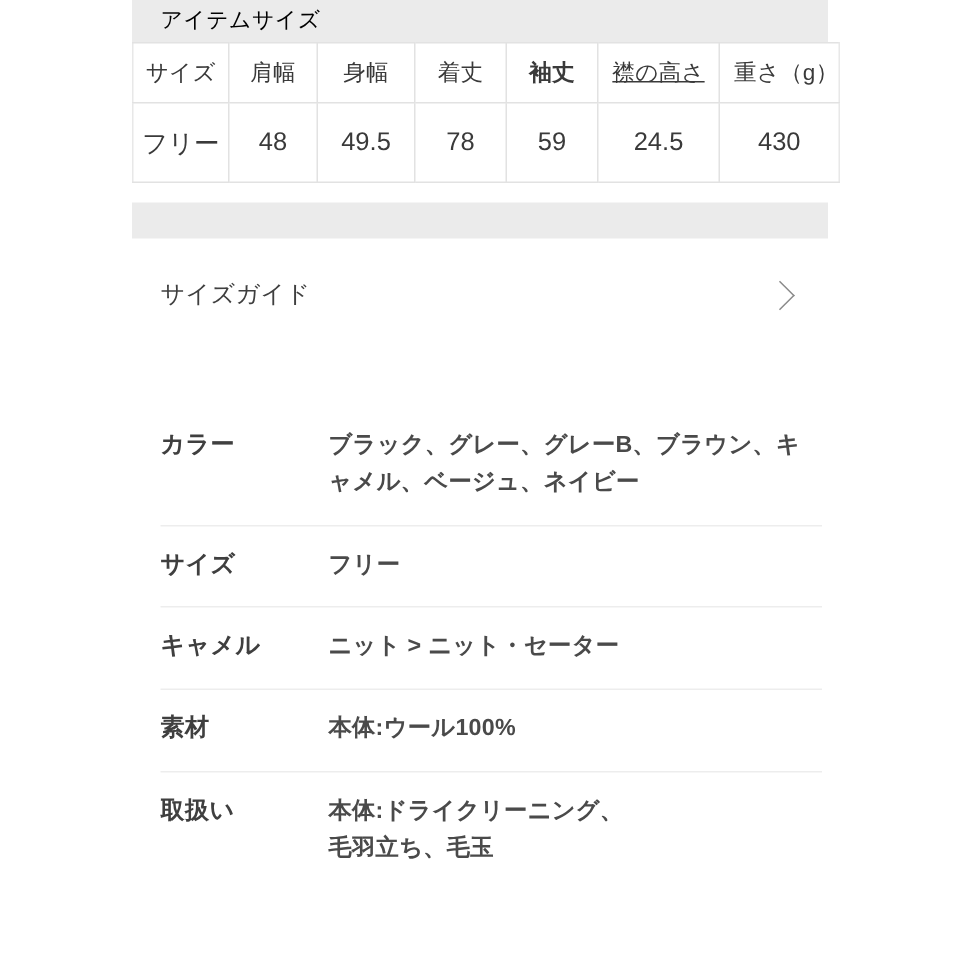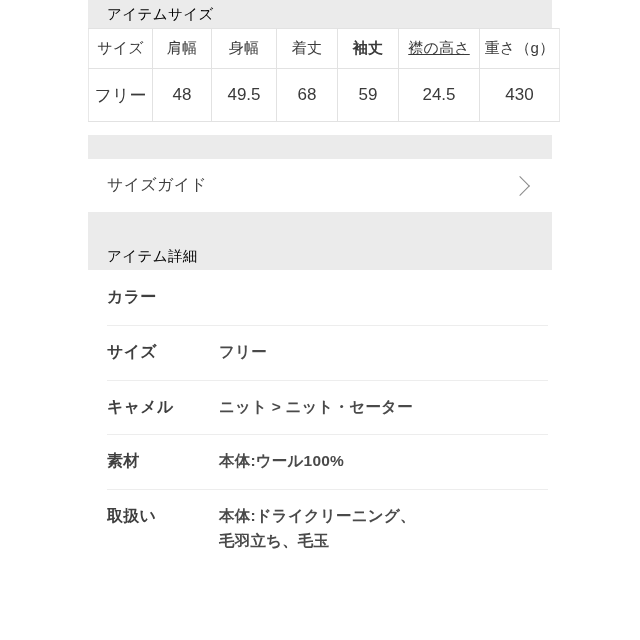--- a/index.html
+++ b/index.html
@@ -106,21 +106,21 @@
     font-weight: normal;
   }
   
   table.size-table tr > *:first-child { border-left-color: #e8e8e8; }
   table.size-table tr > *:last-child  { border-right-color: #e8e8e8; }
 
   
   #size-guide-row {
     position: absolute;
     left: 0;
-    top: 159px;
+    top: 170px;
     width: 464px;
     height: 53px;
     background: #ffffff;
     display: flex;
     align-items: center;
     justify-content: space-between;
     box-sizing: border-box;
     padding: 0 19px 0 19px;
     cursor: pointer;
     font-family: Liberation Mono, monospace;
@@ -202,51 +202,49 @@
     <div id="size-table-wrap">
       <table class="size-table">
         <thead>
           <tr id="size-head-row">
               <th style="width: 63px;">サイズ</th>
               <th style="width: 58px;">肩幅</th>
               <th style="width: 64px;">身幅</th>
               <th style="width: 60px;">着丈</th>
               <th style="width: 60px; font-weight: bold;">袖丈</th>
               <th style="width: 80px; text-decoration: underline;">襟の高さ</th>
-              <th style="width: 79px;">重さ（g）</th>
+              <th style="width: 79px; text-align: right;">重さ（g）</th>
             </tr>
         </thead>
         <tbody id="size-body">
             <tr>
               <td>フリー</td>
               <td>48</td>
               <td>49.5</td>
-              <td>68</td>
+              <td>78</td>
               <td>59</td>
               <td>24.5</td>
               <td>430</td>
             </tr>
           </tbody>
       </table>
     </div>
 
     <div id="gap-band"></div>
 
     <div id="size-guide-row">
       <span class="sg-label">サイズガイド</span>
       <span class="chevron-right"></span>
     </div>
 
-    <div class="section-band" id="band-item-detail">
-      <span class="band-label">アイテム詳細</span>
-    </div>
 
     <div id="detail-list">
         <div class="detail-row">
           <div class="d-label">カラー</div>
+          <div class="d-value">ブラック、グレー、グレーB、ブラウン、キャメル、ベージュ、ネイビー</div>
         </div>
         <div class="detail-row">
           <div class="d-label">サイズ</div>
           <div class="d-value">フリー</div>
         </div>
         <div class="detail-row">
           <div class="d-label">キャメル</div>
           <div class="d-value">ニット &gt; ニット・セーター</div>
         </div>
         <div class="detail-row">

